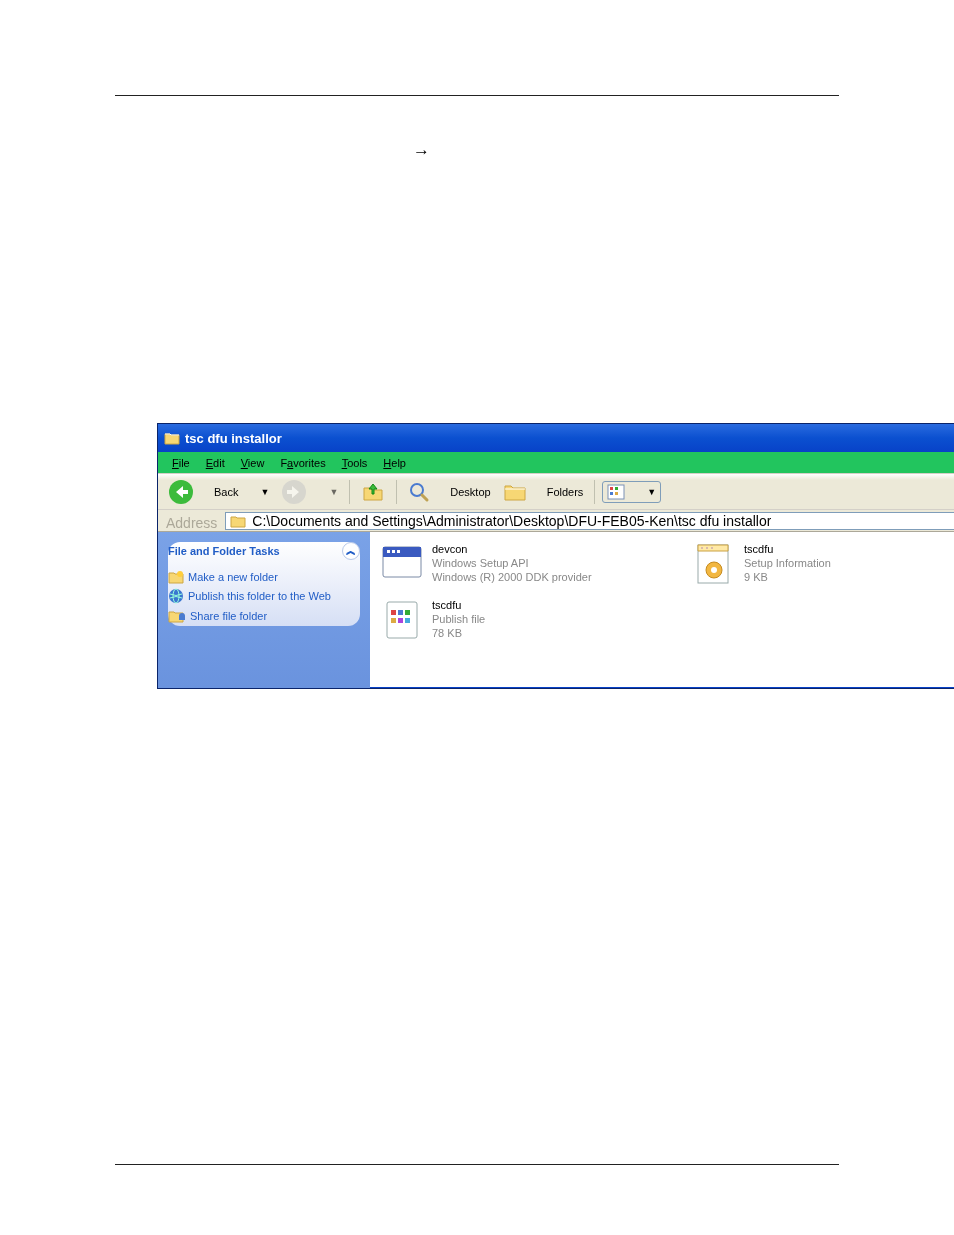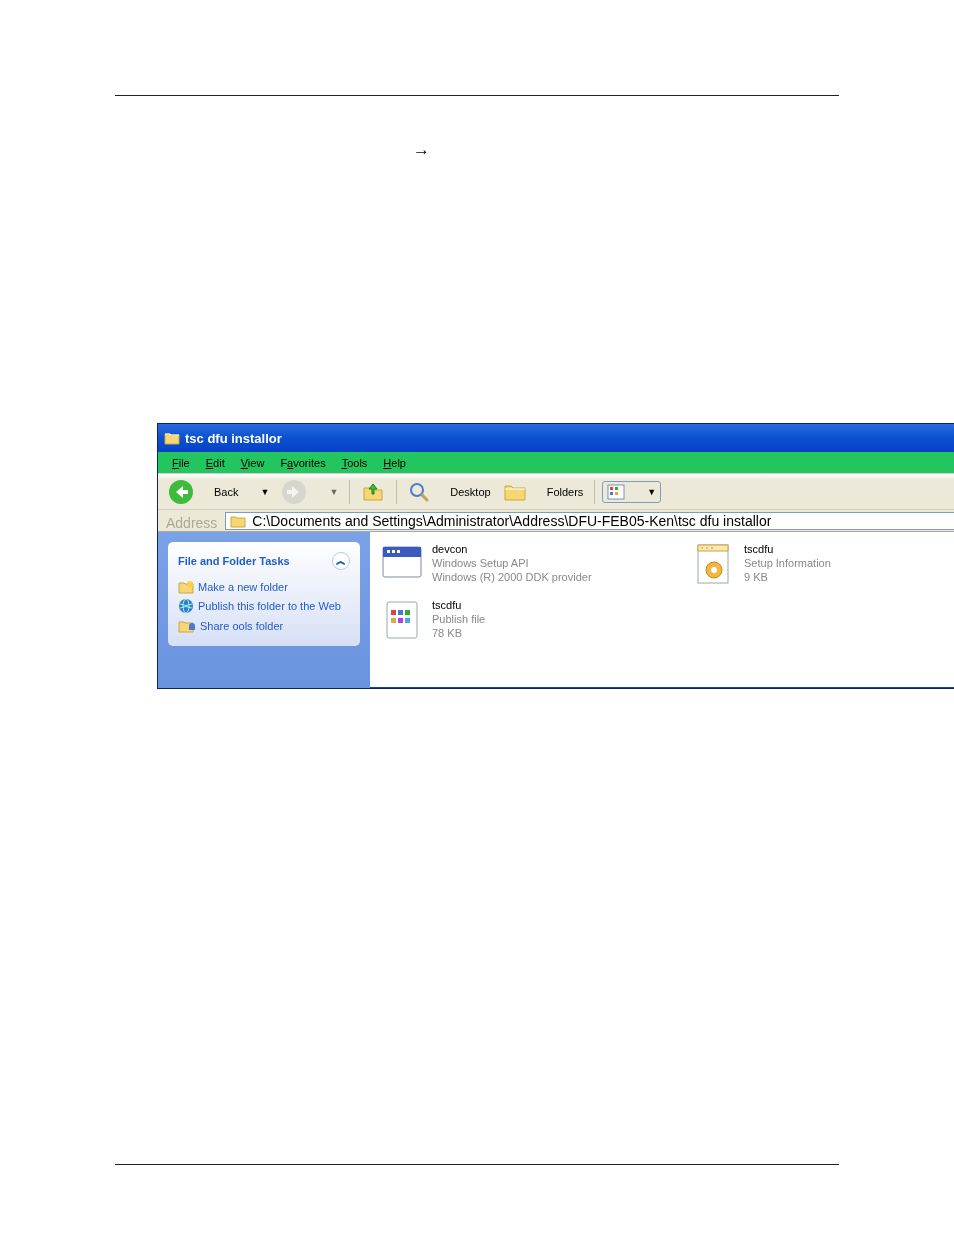--- a/index.html
+++ b/index.html
@@ -12,21 +12,21 @@
 .titlebar .ticon{margin-right:5px}
 .menubar{height:22px;background:#22c55e;display:flex;align-items:center;padding:0 6px;gap:0;font-size:11px;color:#000;border-bottom:1px solid #d4d0c8}
 .menubar span{padding:2px 8px;cursor:default}
 .menubar span u{text-decoration:underline}
 .toolbar{height:36px;background:linear-gradient(#fff,#ece9d8 18%,#ece9d8);display:flex;align-items:center;padding:0 6px;gap:4px;border-bottom:1px solid #d4d0c8}
 .addressbar{height:22px;background:#ece9d8;display:flex;align-items:flex-end;font-size:14px;border-bottom:1px solid #aca899}
 .addressbar .lbl{color:#aca899;padding:0 8px}
 .addressbar .path{flex:1;display:flex;align-items:center;gap:6px;background:#fff;border:1px solid #7f9db9;height:18px;padding:0 4px;margin:1px 2px 1px 0}
 .body{display:flex;min-height:156px}
 .sidebar{width:212px;background:linear-gradient(#7aa2e7,#6a93de);padding:10px}
-.sidepanel{background:linear-gradient(#fff,#d6dff5);border-radius:5px;padding:10px;font-size:11px}
+.sidepanel{background:linear-gradient(#fff,#d6dff5);border-radius:12px;font-size:11px}
 .sidepanel h4{color:#215dc6;font-weight:bold;font-size:11px;display:flex;justify-content:space-between;align-items:center;margin-bottom:8px}
 .sidepanel .task{display:flex;align-items:center;gap:4px;color:#215dc6;padding:2px 0;cursor:pointer}
 .filearea{flex:1;padding:10px;display:grid;grid-template-columns:1fr 1fr;grid-auto-rows:min-content;gap:12px 10px;font-size:11px;color:#000}
 .file{display:flex;gap:8px}
 .file .ficon{width:44px;height:44px;flex:none}
 .file .meta{display:flex;flex-direction:column;line-height:14px}
 .file .meta .sub{color:#888}
 .tb-btn{display:flex;align-items:center;gap:20px;font-size:11px;color:#000;padding:2px 4px;border-radius:3px}
 .tb-sep{width:1px;height:24px;background:#c0c0b0;margin:0 3px}
 svg{display:block}
@@ -126,21 +126,21 @@
   </div>
 
   <div class="addressbar">
     <span class="lbl">Address</span>
     <div class="path">
       <span>
         <svg width="16" height="14">
             <path d="M1 3h5l1 1h8v9H1z" fill="#f7d774" stroke="#cda642"></path>
           </svg>
       </span>
-      <span style="white-space:nowrap;overflow:hidden">C:\Documents and Settings\Administrator\Address\DFU-FEB05-Ken\tsc dfu installor</span>
+      <span style="white-space:nowrap;overflow:hidden">C:\Documents and Settings\Administrator\Desktop\DFU-FEB05-Ken\tsc dfu installor</span>
     </div>
   </div>
 
   <div class="body">
 
     <div class="sidebar">
       <div class="sidepanel">
         <h4>
           <span>File and Folder Tasks</span>
           <span class="chev">︽</span>
@@ -164,21 +164,21 @@
           </span>
           <span>Publish this folder to the Web</span>
         </div>
         <div class="task">
           <span>
             <svg width="18" height="16">
                 <path d="M1 4h5l1 1h8v9H1z" fill="#f7d774" stroke="#cda642"></path>
                 <path d="M11 8a3 3 0 0 1 6 0v4h-6z" fill="#4a7bd0"></path>
               </svg>
           </span>
-          <span>Share ools folder</span>
+          <span>Share file folder</span>
         </div>
       </div>
     </div>
 
     <div class="filearea">
 
       <div class="file">
         <div class="ficon">
           <svg width="44" height="44">
               <rect x="3" y="5" width="38" height="30" rx="2" fill="#fff" stroke="#7b8aa5"></rect>

